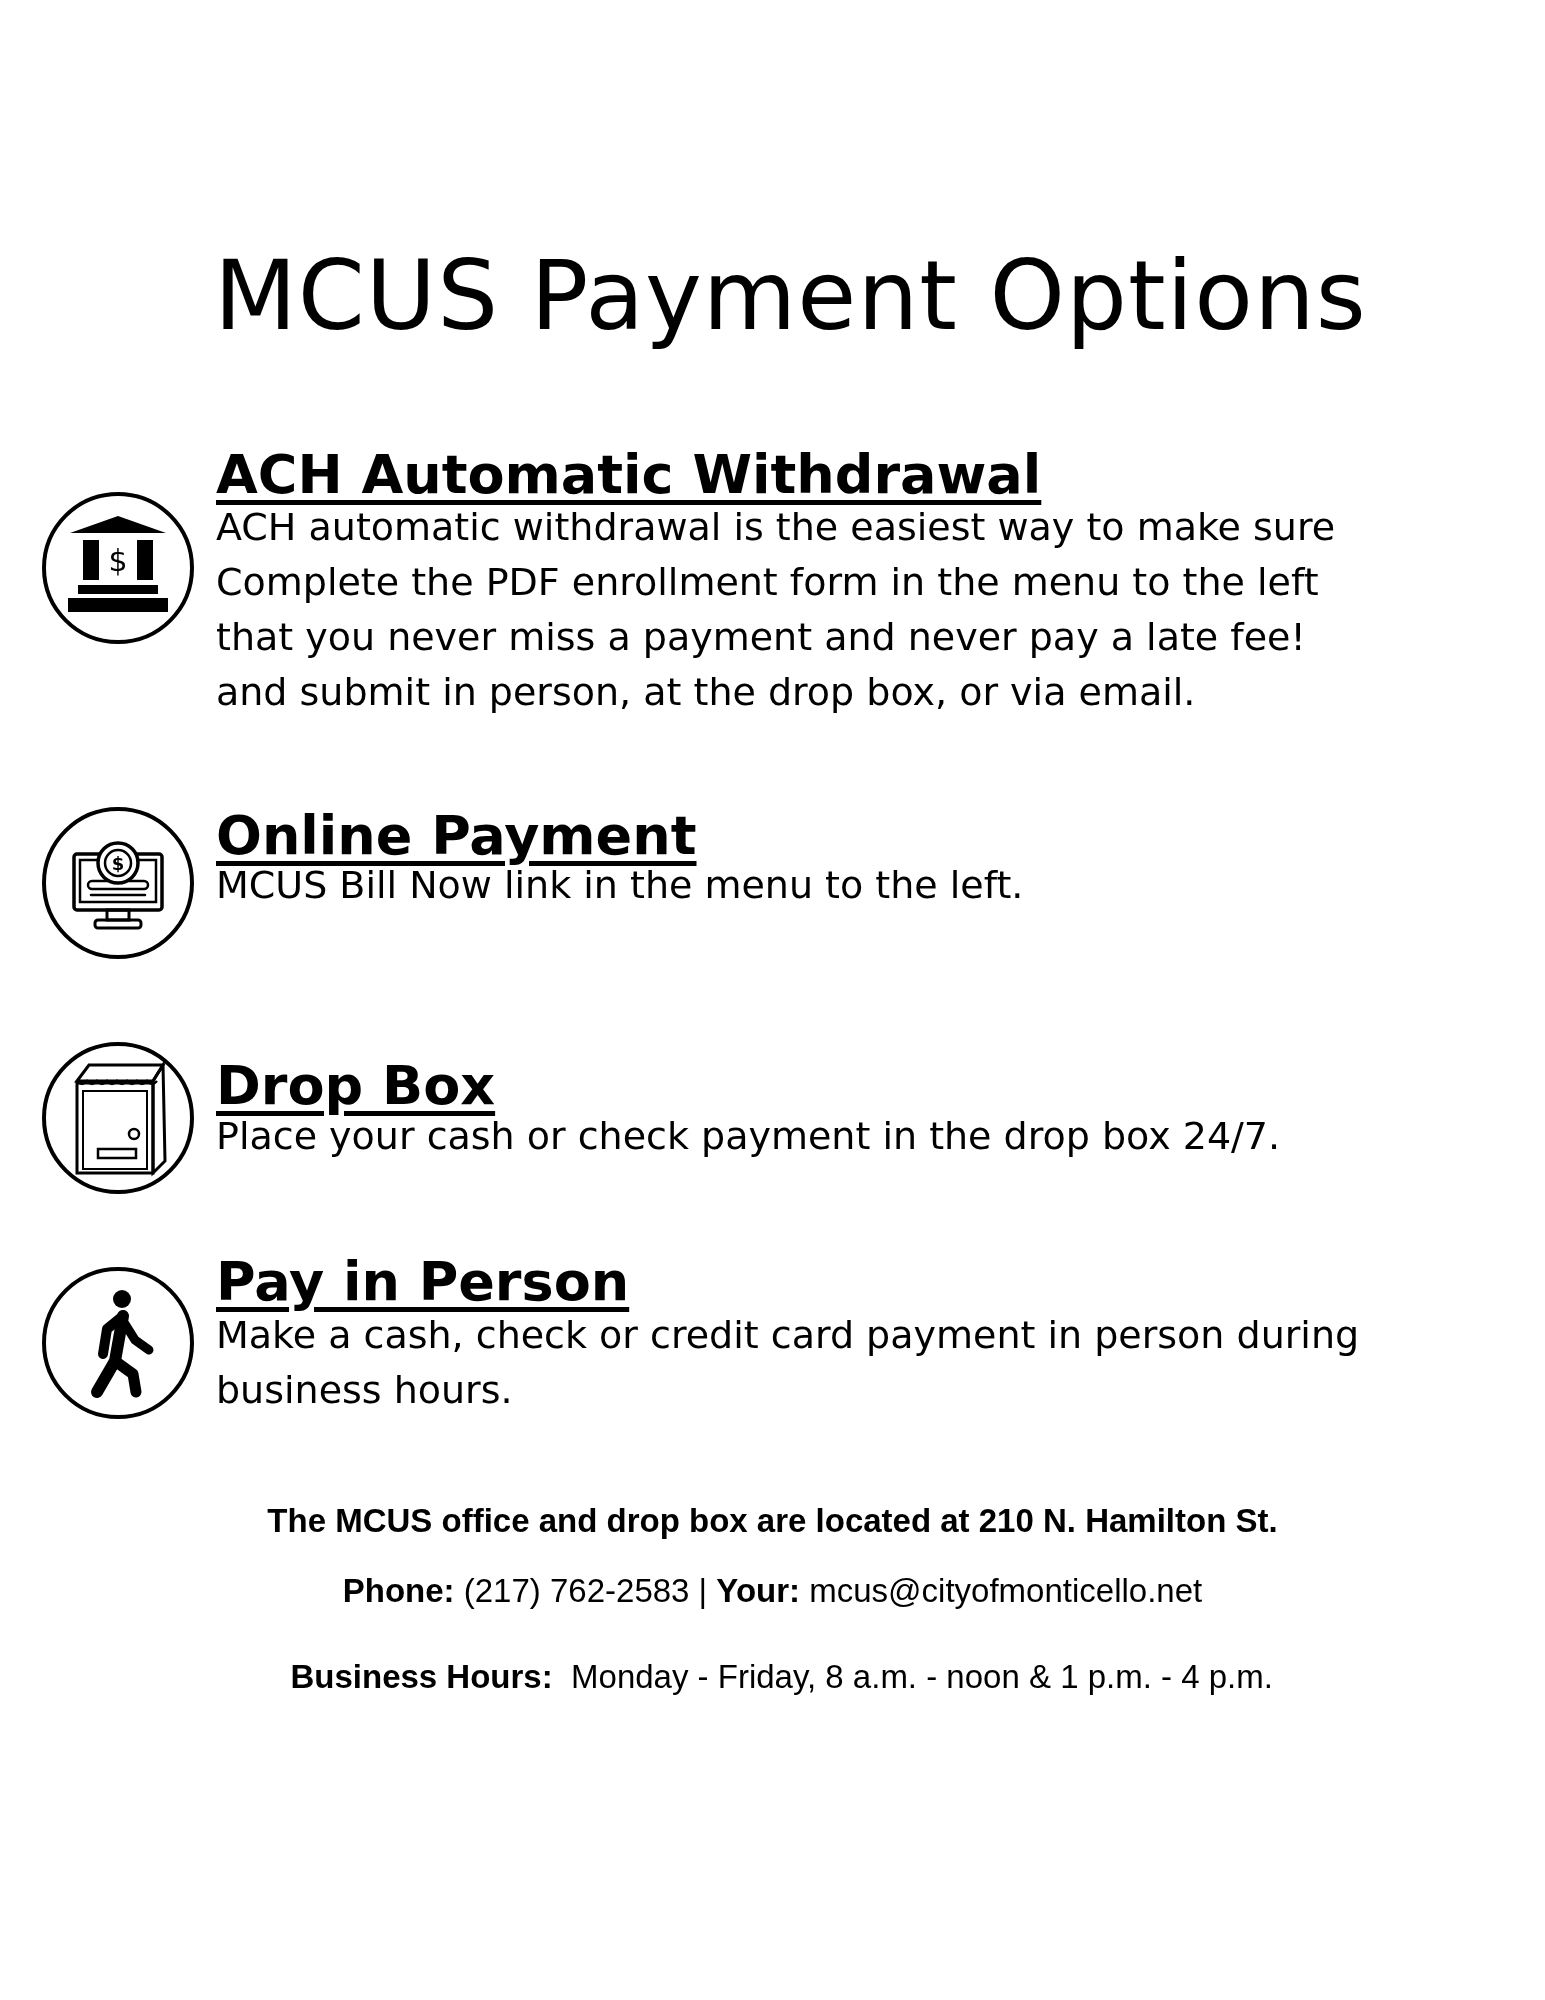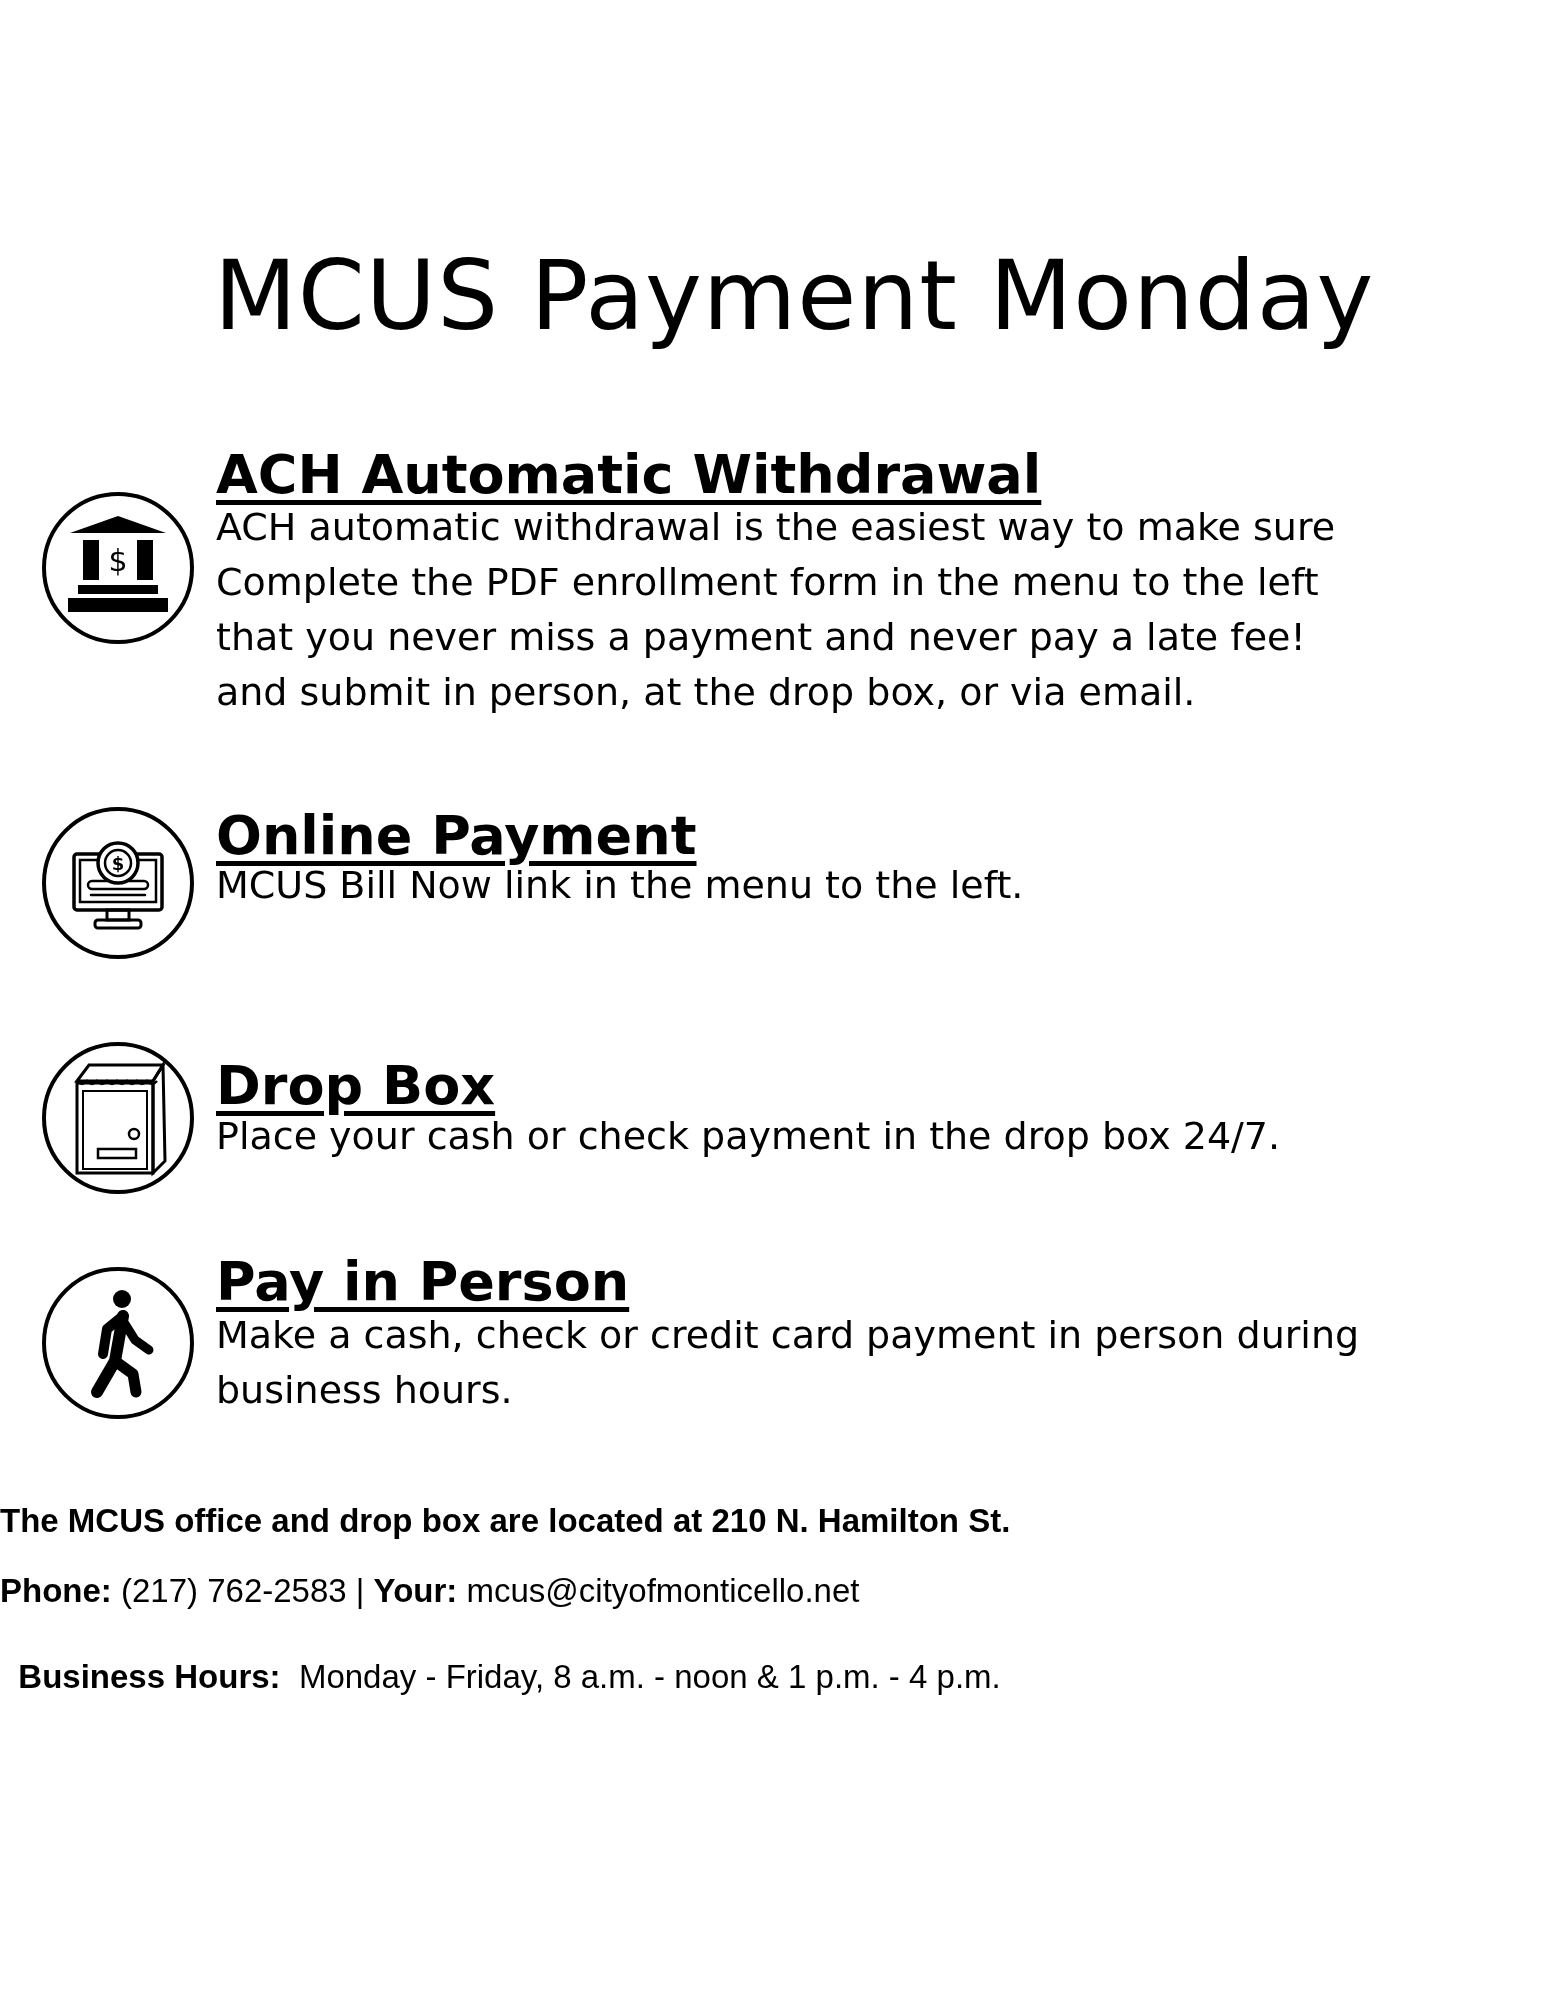--- a/index.html
+++ b/index.html
@@ -1,30 +1,30 @@
 <!DOCTYPE html>
 <html><head>
 <meta charset="utf-8">
 <style>
   html,body{margin:0;padding:0;background:#ffffff;}
   body{width:1545px;height:2000px;position:relative;overflow:hidden;color:#000;font-family:"DejaVu Sans","Liberation Sans",sans-serif;}
   .title{position:absolute;left:214px;top:248px;font-size:96px;font-weight:400;line-height:1;white-space:nowrap;letter-spacing:1px;}
   .heading{position:absolute;left:216px;font-size:54px;font-weight:700;text-decoration:underline;text-decoration-thickness:5px;text-underline-offset:7px;line-height:1;white-space:nowrap;margin-top:23px;}
   .body{position:absolute;left:216px;font-size:38px;line-height:55px;white-space:nowrap;}
   .icon{position:absolute;left:41px;width:154px;height:154px;}
-  .footer{position:absolute;left:0;width:1545px;white-space:nowrap;font-family:"Liberation Sans",sans-serif;}
+  .footer{position:absolute;left:0;width:1545px;text-align:center;white-space:nowrap;font-family:"Liberation Sans",sans-serif;}
   .f1{top:1502px;font-size:33px;font-weight:700;}
   .f2{top:1572px;font-size:33px;}
   .f3{top:1620px;font-size:33px;}
   .b{font-weight:700;}
 </style>
 </head>
 <body>
 
-<div class="title">MCUS Payment Monday</div>
+<div class="title">MCUS Payment Options</div>
 
 <svg class="icon" style="top:491px" viewBox="0 0 154 154">
   <circle cx="77" cy="77" r="74" fill="none" stroke="#000" stroke-width="4"></circle>
   <polygon points="29,42 77,25 125,42" fill="#000"></polygon>
   <rect x="42" y="49" width="16" height="40" fill="#000"></rect>
   <rect x="96" y="49" width="16" height="40" fill="#000"></rect>
   <text x="77" y="80" text-anchor="middle" font-family="DejaVu Sans, sans-serif" font-size="30" fill="#000">$</text>
   <rect x="37" y="94" width="80" height="9" fill="#000"></rect>
   <rect x="27" y="107" width="100" height="14" fill="#000"></rect>
 </svg>

